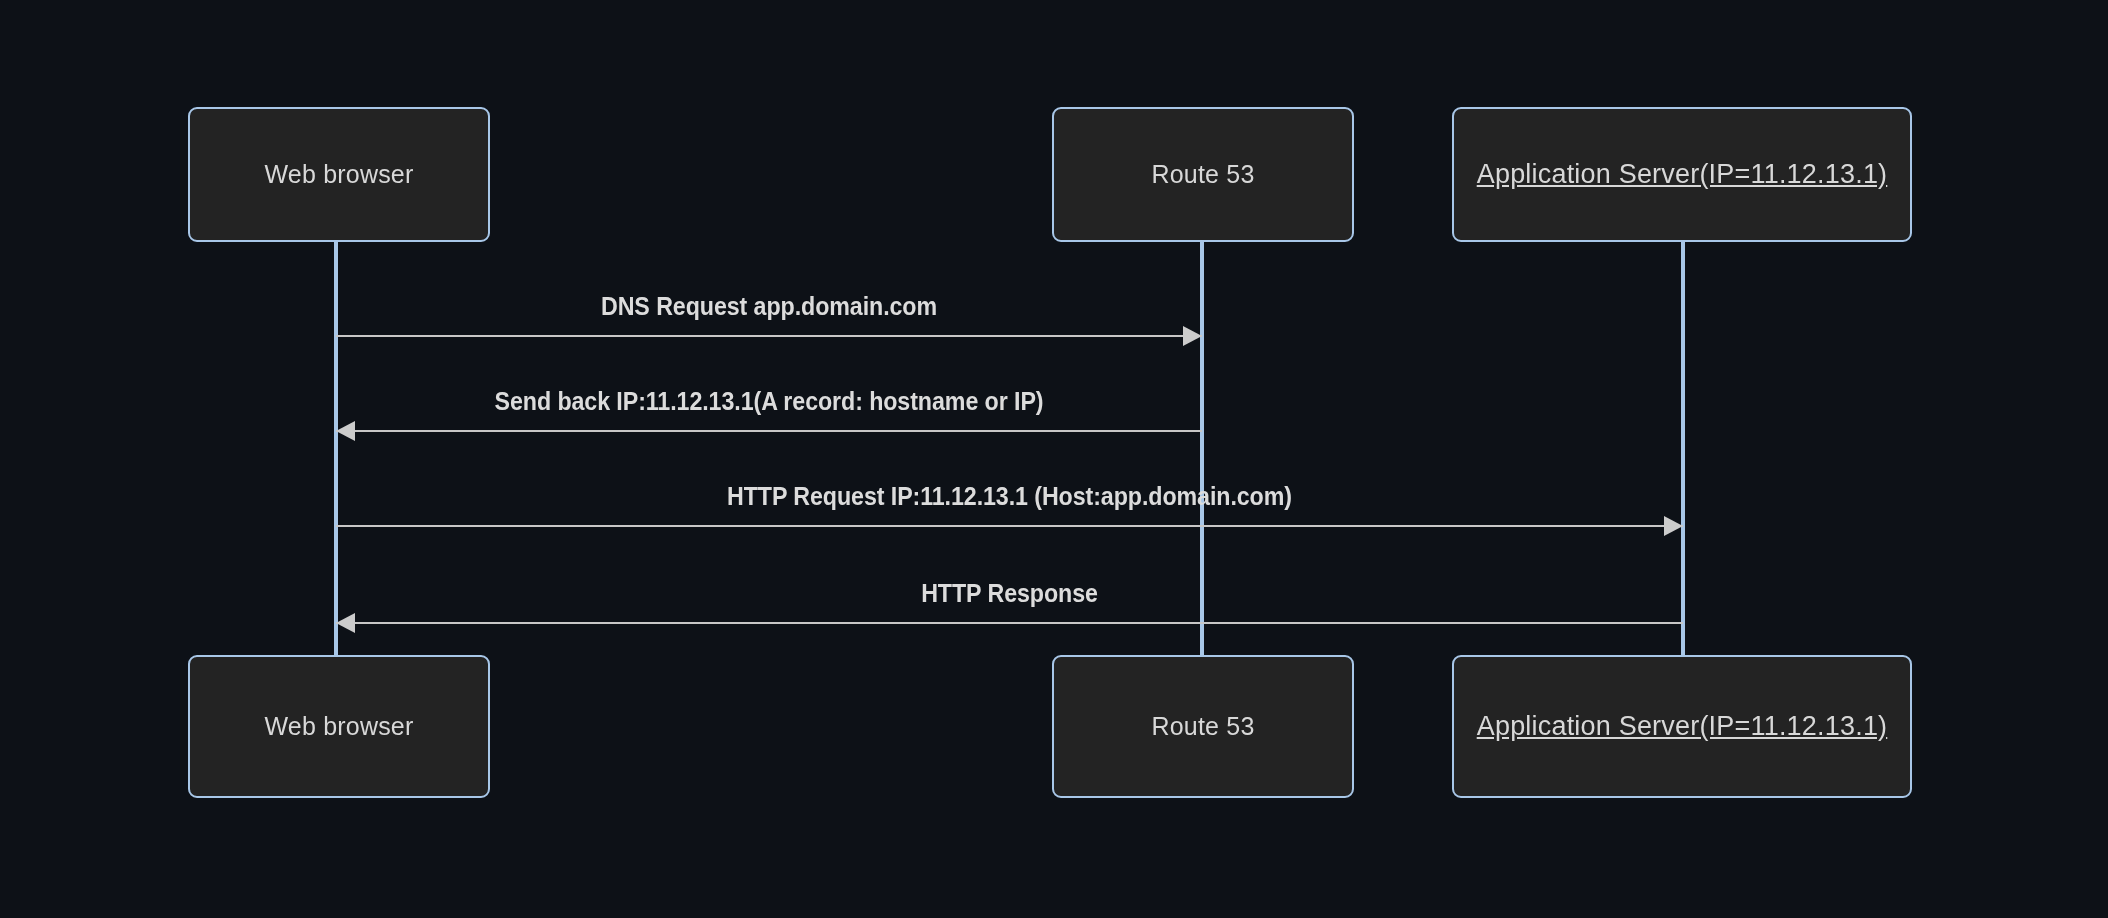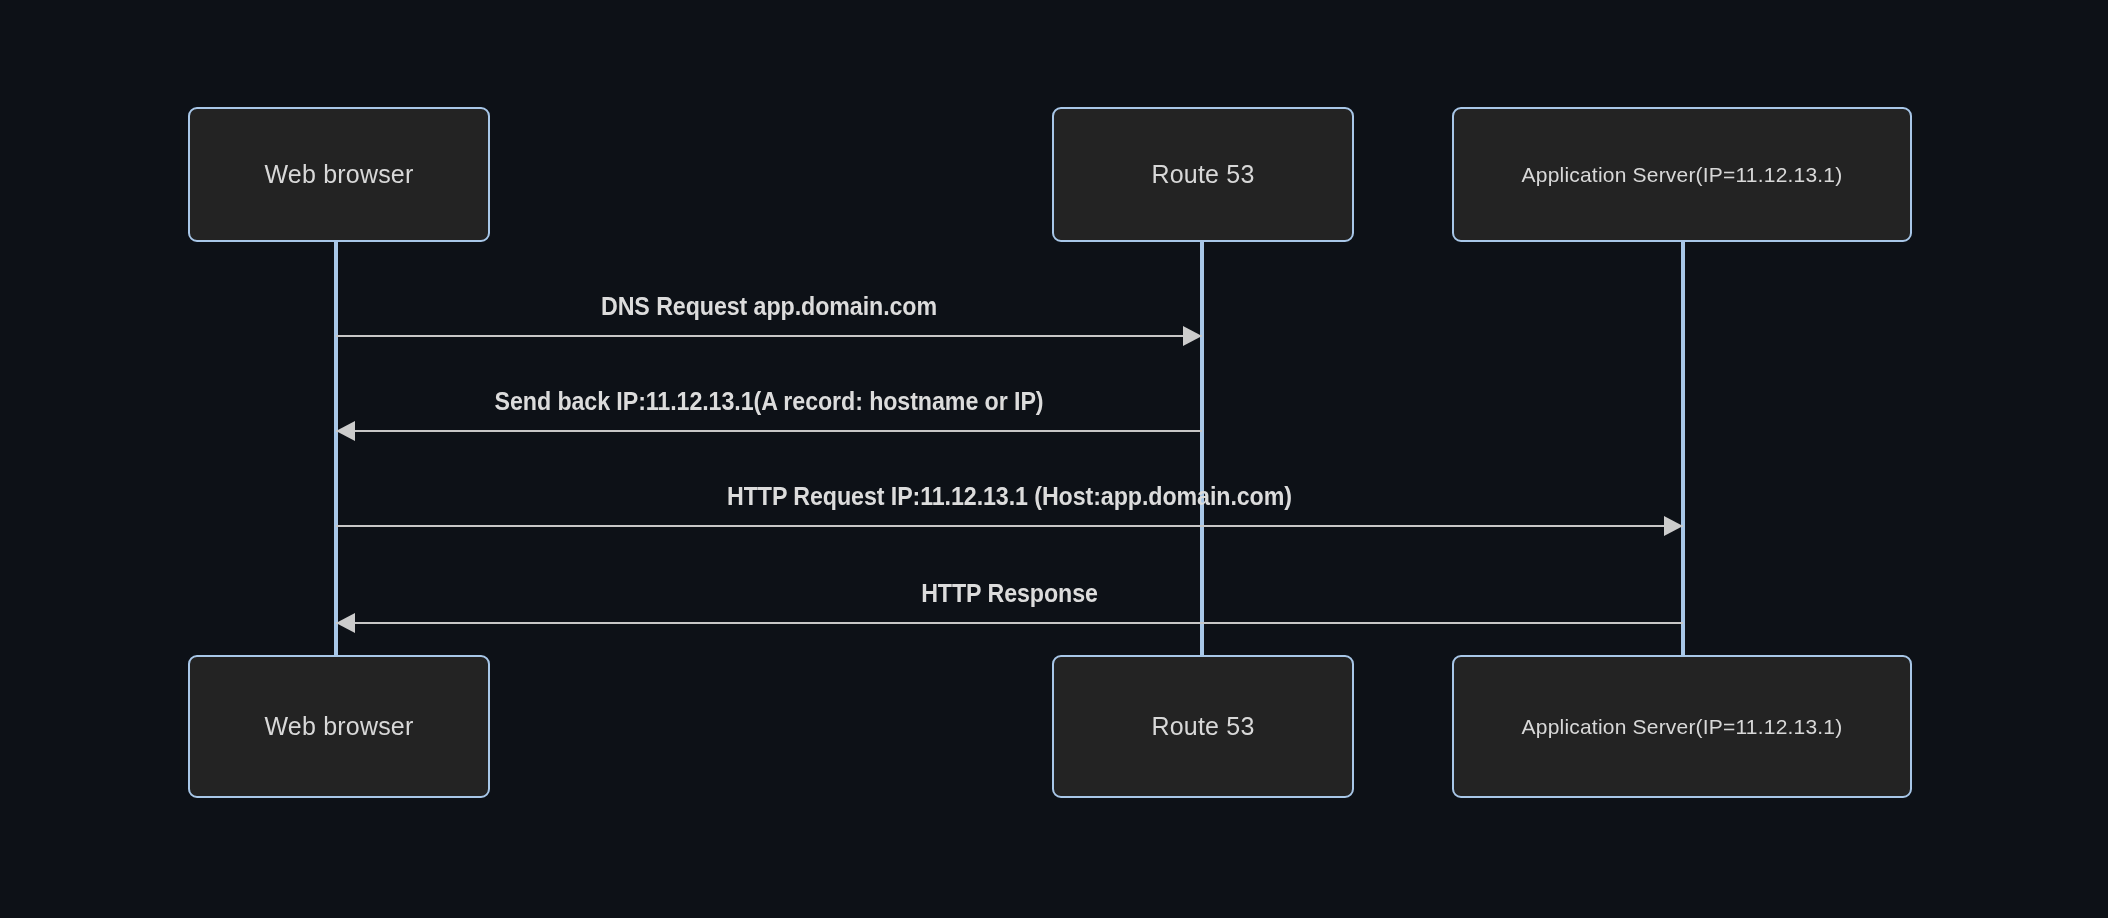--- a/index.html
+++ b/index.html
@@ -35,21 +35,22 @@
   .participant-label {
     color: #d8d8d8;
     font-size: 25px;
     font-weight: 400;
     letter-spacing: 0.2px;
     white-space: nowrap;
     text-align: center;
     padding: 0 10px;
   }
   .participant.wide .participant-label {
-    font-size: 21px;
+    font-size: 27px;
+    text-decoration: underline;
   }
 
   
   .lifeline {
     position: absolute;
     width: 4px;
     background: #a8c7e8;
     z-index: 1;
   }
 

